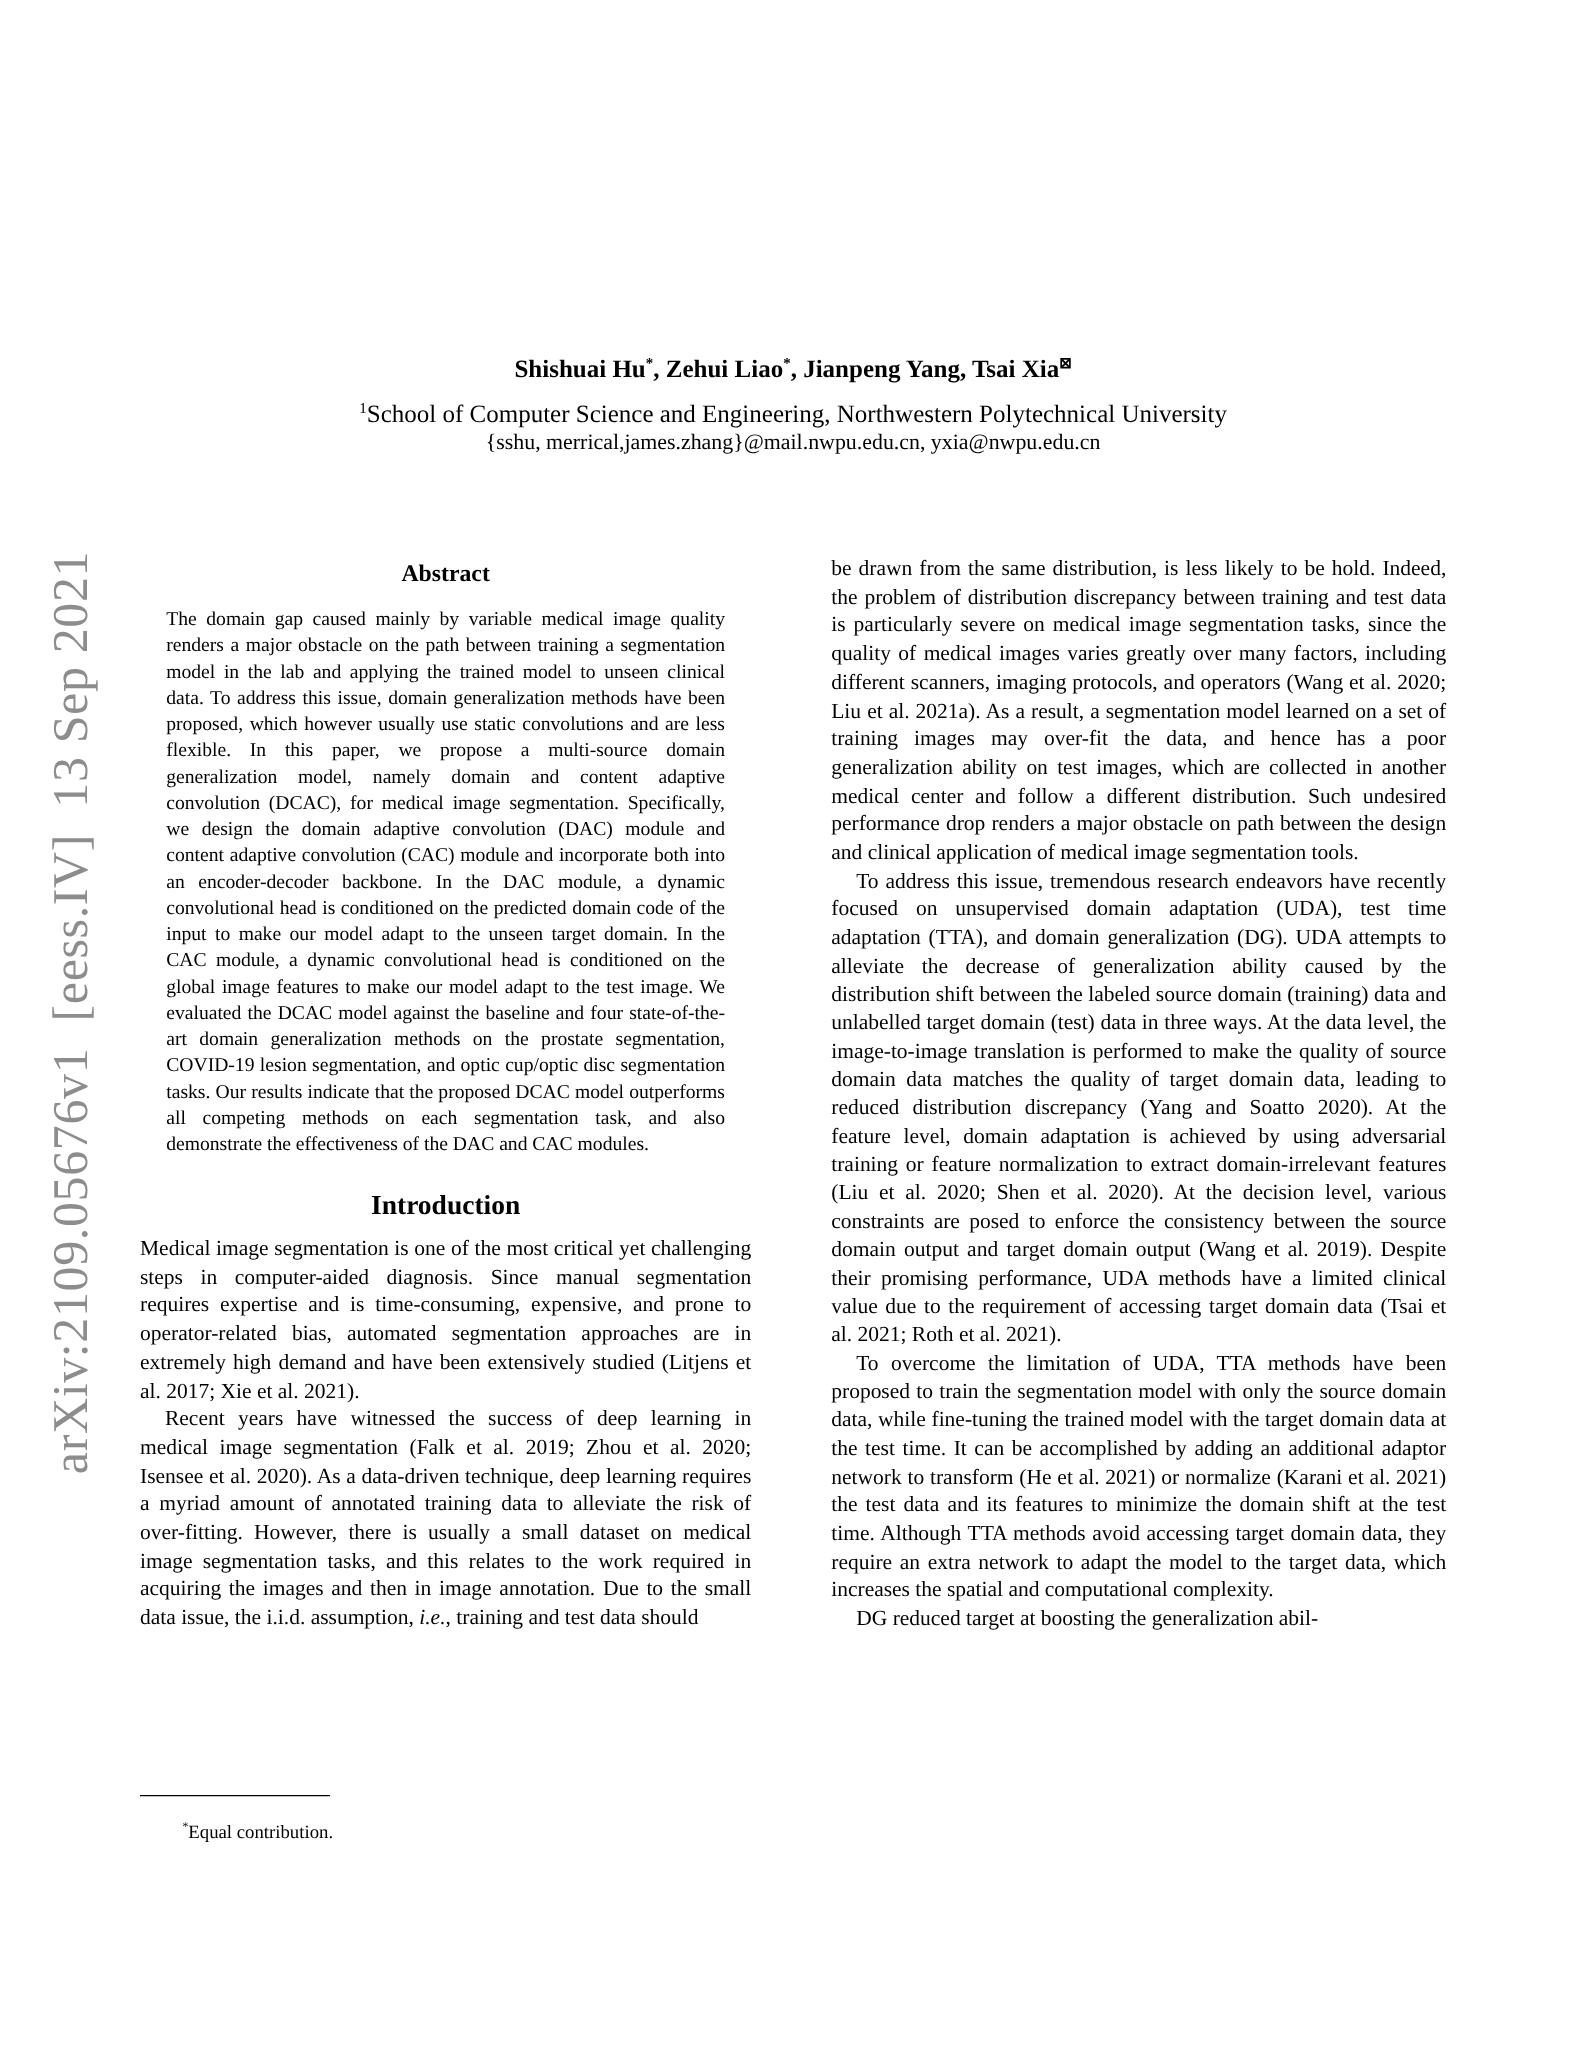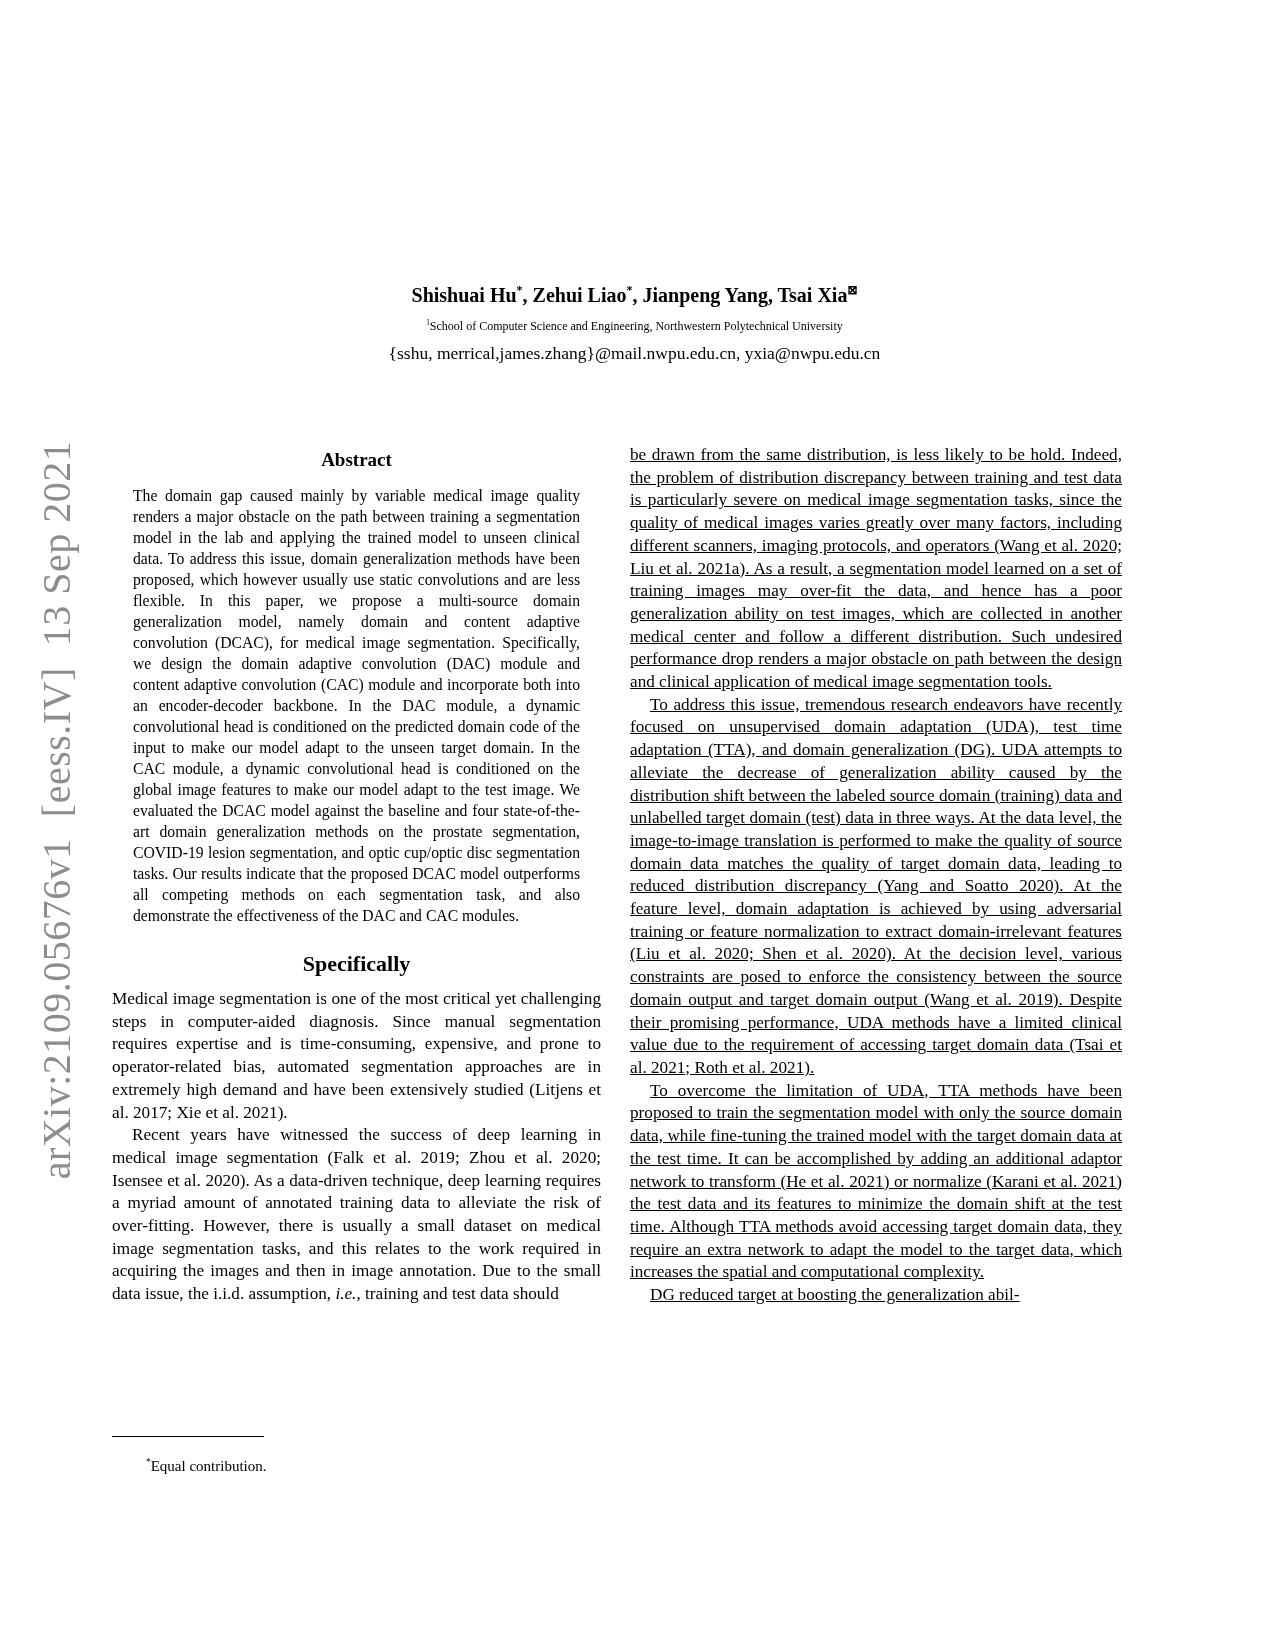--- a/index.html
+++ b/index.html
@@ -36,31 +36,31 @@
     top: 283px; left: 112px; width: 1045px;
     text-align: center;
     font-weight: bold;
     font-size: 20px;
   }
   .authors sup, .affil sup { font-size: 60%; vertical-align: super; font-weight: inherit; }
   .affil {
     position: absolute;
     top: 319px; left: 112px; width: 1045px;
     text-align: center;
-    font-size: 12px;
+    font-size: 20px;
   }
   .emails {
     position: absolute;
     top: 343px; left: 112px; width: 1045px;
     text-align: center;
     font-size: 17.5px;
   }
 
   .col-left  { position: absolute; left: 112px; top: 448px; width: 489px; }
-  .col-right { position: absolute; left: 630px; top: 444px; width: 492px; text-decoration: underline; }
+  .col-right { position: absolute; left: 665px; top: 444px; width: 492px; }
 
   .abstract-heading {
     text-align: center;
     font-weight: bold;
     font-size: 19px;
     line-height: 24px;
     margin: 0 0 13px 0;
   }
   .abstract-body {
     margin: 0 21px 0 21px;
@@ -101,21 +101,21 @@
 
   <div class="affil">
     <sup>1</sup><span>School of Computer Science and Engineering, Northwestern Polytechnical University</span>
   </div>
 
   <div class="emails">{sshu, merrical,james.zhang}@mail.nwpu.edu.cn, yxia@nwpu.edu.cn</div>
 
   <div class="col-left">
     <div class="abstract-heading">Abstract</div>
     <div class="abstract-body">The domain gap caused mainly by variable medical image quality renders a major obstacle on the path between training a segmentation model in the lab and applying the trained model to unseen clinical data. To address this issue, domain generalization methods have been proposed, which however usually use static convolutions and are less flexible. In this paper, we propose a multi-source domain generalization model, namely domain and content adaptive convolution (DCAC), for medical image segmentation. Specifically, we design the domain adaptive convolution (DAC) module and content adaptive convolution (CAC) module and incorporate both into an encoder-decoder backbone. In the DAC module, a dynamic convolutional head is conditioned on the predicted domain code of the input to make our model adapt to the unseen target domain. In the CAC module, a dynamic convolutional head is conditioned on the global image features to make our model adapt to the test image. We evaluated the DCAC model against the baseline and four state-of-the-art domain generalization methods on the prostate segmentation, COVID-19 lesion segmentation, and optic cup/optic disc segmentation tasks. Our results indicate that the proposed DCAC model outperforms all competing methods on each segmentation task, and also demonstrate the effectiveness of the DAC and CAC modules.</div>
-    <div class="section-heading">Specifically</div>
+    <div class="section-heading">Introduction</div>
     <div>
         <p class="para"><span>Medical image segmentation is one of the most critical yet challenging steps in computer-aided diagnosis. Since manual segmentation requires expertise and is time-consuming, expensive, and prone to operator-related bias, automated segmentation approaches are in extremely high demand and have been extensively studied (Litjens et al. 2017; Xie et al. 2021).</span></p>
         <p class="para indent"><span>Recent years have witnessed the success of deep learning in medical image segmentation (Falk et al. 2019; Zhou et al. 2020; Isensee et al. 2020). As a data-driven technique, deep learning requires a myriad amount of annotated training data to alleviate the risk of over-fitting. However, there is usually a small dataset on medical image segmentation tasks, and this relates to the work required in acquiring the images and then in image annotation. Due to the small data issue, the i.i.d. assumption, </span><span class="it">i.e.</span><span>, training and test data should</span></p>
       </div>
   </div>
 
   <div class="col-right">
     <div>
         <p class="para"><span>be drawn from the same distribution, is less likely to be hold. Indeed, the problem of distribution discrepancy between training and test data is particularly severe on medical image segmentation tasks, since the quality of medical images varies greatly over many factors, including different scanners, imaging protocols, and operators (Wang et al. 2020; Liu et al. 2021a). As a result, a segmentation model learned on a set of training images may over-fit the data, and hence has a poor generalization ability on test images, which are collected in another medical center and follow a different distribution. Such undesired performance drop renders a major obstacle on path between the design and clinical application of medical image segmentation tools.</span></p>
         <p class="para indent"><span>To address this issue, tremendous research endeavors have recently focused on unsupervised domain adaptation (UDA), test time adaptation (TTA), and domain generalization (DG). UDA attempts to alleviate the decrease of generalization ability caused by the distribution shift between the labeled source domain (training) data and unlabelled target domain (test) data in three ways. At the data level, the image-to-image translation is performed to make the quality of source domain data matches the quality of target domain data, leading to reduced distribution discrepancy (Yang and Soatto 2020). At the feature level, domain adaptation is achieved by using adversarial training or feature normalization to extract domain-irrelevant features (Liu et al. 2020; Shen et al. 2020). At the decision level, various constraints are posed to enforce the consistency between the source domain output and target domain output (Wang et al. 2019). Despite their promising performance, UDA methods have a limited clinical value due to the requirement of accessing target domain data (Tsai et al. 2021; Roth et al. 2021).</span></p>

